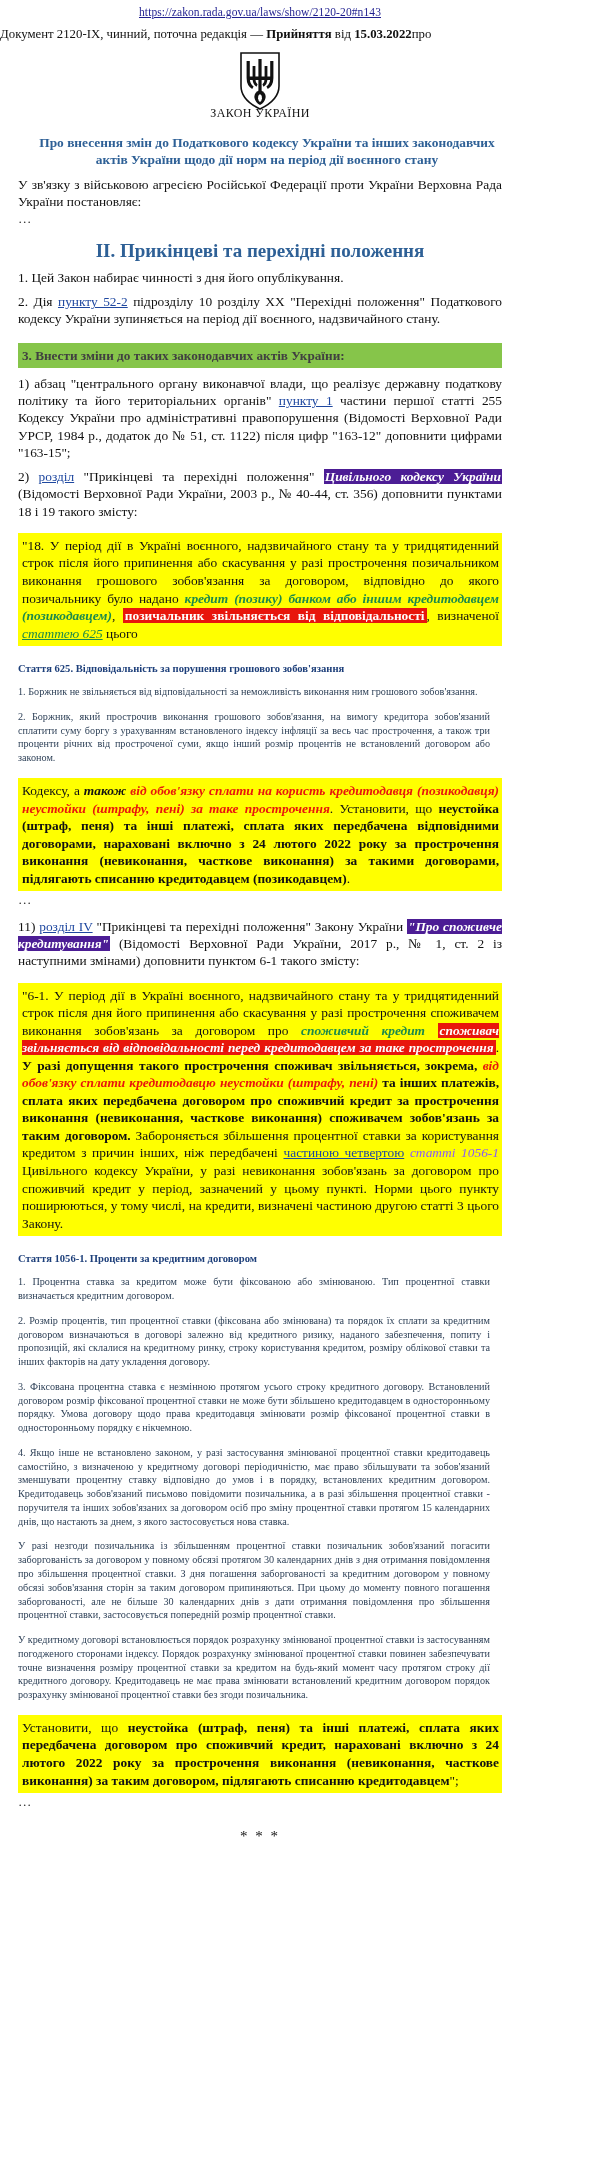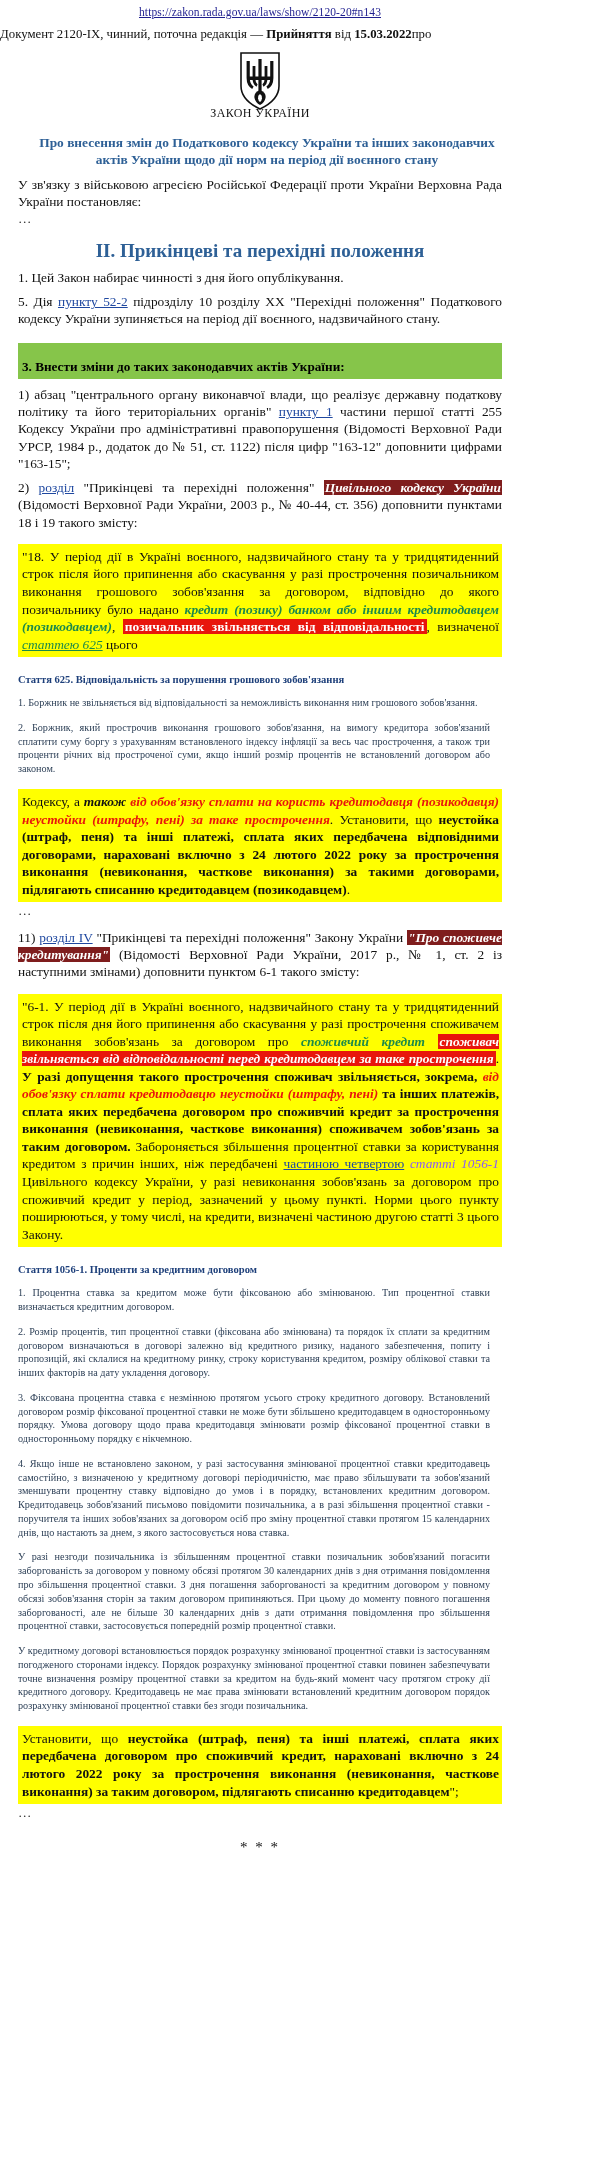--- a/index.html
+++ b/index.html
@@ -81,36 +81,36 @@
   }
   .lnk {
     color: #1f48a0;
     text-decoration: underline;
   }
   
   .hl-green {
     background: #86c54a;
     font-weight: bold;
     font-size: 13.2px;
-    color: #000000;
-    padding: 16px 4px 4px 4px;
+    color: #404040;
+    padding: 5px 4px 4px 4px;
     margin: 15px 0 0 0;
     display: block;
   }
   .hl-yellow {
     background: #ffff00;
     font-size: 13.4px;
     line-height: 1.31;
     text-align: justify;
     padding: 4px 3px 4px 4px;
     margin: 13px 0 0 0;
     color: #111;
   }
   .sel-blue {
-    background: #7f1d1d;
+    background: #4c1d95;
     color: #ffffff;
     font-style: italic;
     font-weight: bold;
     padding: 0 1px;
   }
   .ital-green {
     color: #1c8a4a;
     font-style: italic;
     font-weight: bold;
   }
@@ -203,21 +203,21 @@
 
   <div class="main">
 
     <p class="body">У зв'язку з військовою агресією Російської Федерації проти України Верховна Рада України постановляє:</p>
     <p class="ellipsis">…</p>
 
     <div class="ctr-head">II. Прикінцеві та перехідні положення</div>
 
     <p class="body">1. Цей Закон набирає чинності з дня його опублікування.</p>
 
-    <p class="body"><span>5. Дія </span><a class="lnk" href="#">пункту 52-2</a><span> підрозділу 10 розділу XX "Перехідні положення" Податкового кодексу України зупиняється на період дії воєнного, надзвичайного стану.</span></p>
+    <p class="body"><span>2. Дія </span><a class="lnk" href="#">пункту 52-2</a><span> підрозділу 10 розділу XX "Перехідні положення" Податкового кодексу України зупиняється на період дії воєнного, надзвичайного стану.</span></p>
 
     <div class="hl-green">3. Внести зміни до таких законодавчих актів України:</div>
 
     <p class="body"><span>1) абзац "центрального органу виконавчої влади, що реалізує державну податкову політику та його територіальних органів" </span><a class="lnk" href="#">пункту 1</a><span> частини першої статті 255 Кодексу України про адміністративні правопорушення (Відомості Верховної Ради УРСР, 1984 р., додаток до № 51, ст. 1122) після цифр "163-12" доповнити цифрами "163-15";</span></p>
 
     <p class="body"><span>2) </span><a class="lnk" href="#">розділ</a><span> "Прикінцеві та перехідні положення" </span><span class="sel-blue">Цивільного кодексу України</span><span> (Відомості Верховної Ради України, 2003 р., № 40-44, ст. 356) доповнити пунктами 18 і 19 такого змісту:</span></p>
 
     <div class="hl-yellow"><span>"18. У період дії в Україні воєнного, надзвичайного стану та у тридцятиденний строк після його припинення або скасування у разі прострочення позичальником виконання грошового зобов'язання за договором, відповідно до якого позичальнику було надано </span><span class="ital-green">кредит (позику) банком або іншим кредитодавцем (позикодавцем)</span><span>, </span><span class="hl-red">позичальник звільняється від відповідальності</span><span>, визначеної </span><a class="ital-green-u" href="#">статтею 625</a><span> цього</span></div>
 
     <div class="code-head">Стаття 625. Відповідальність за порушення грошового зобов'язання</div>

